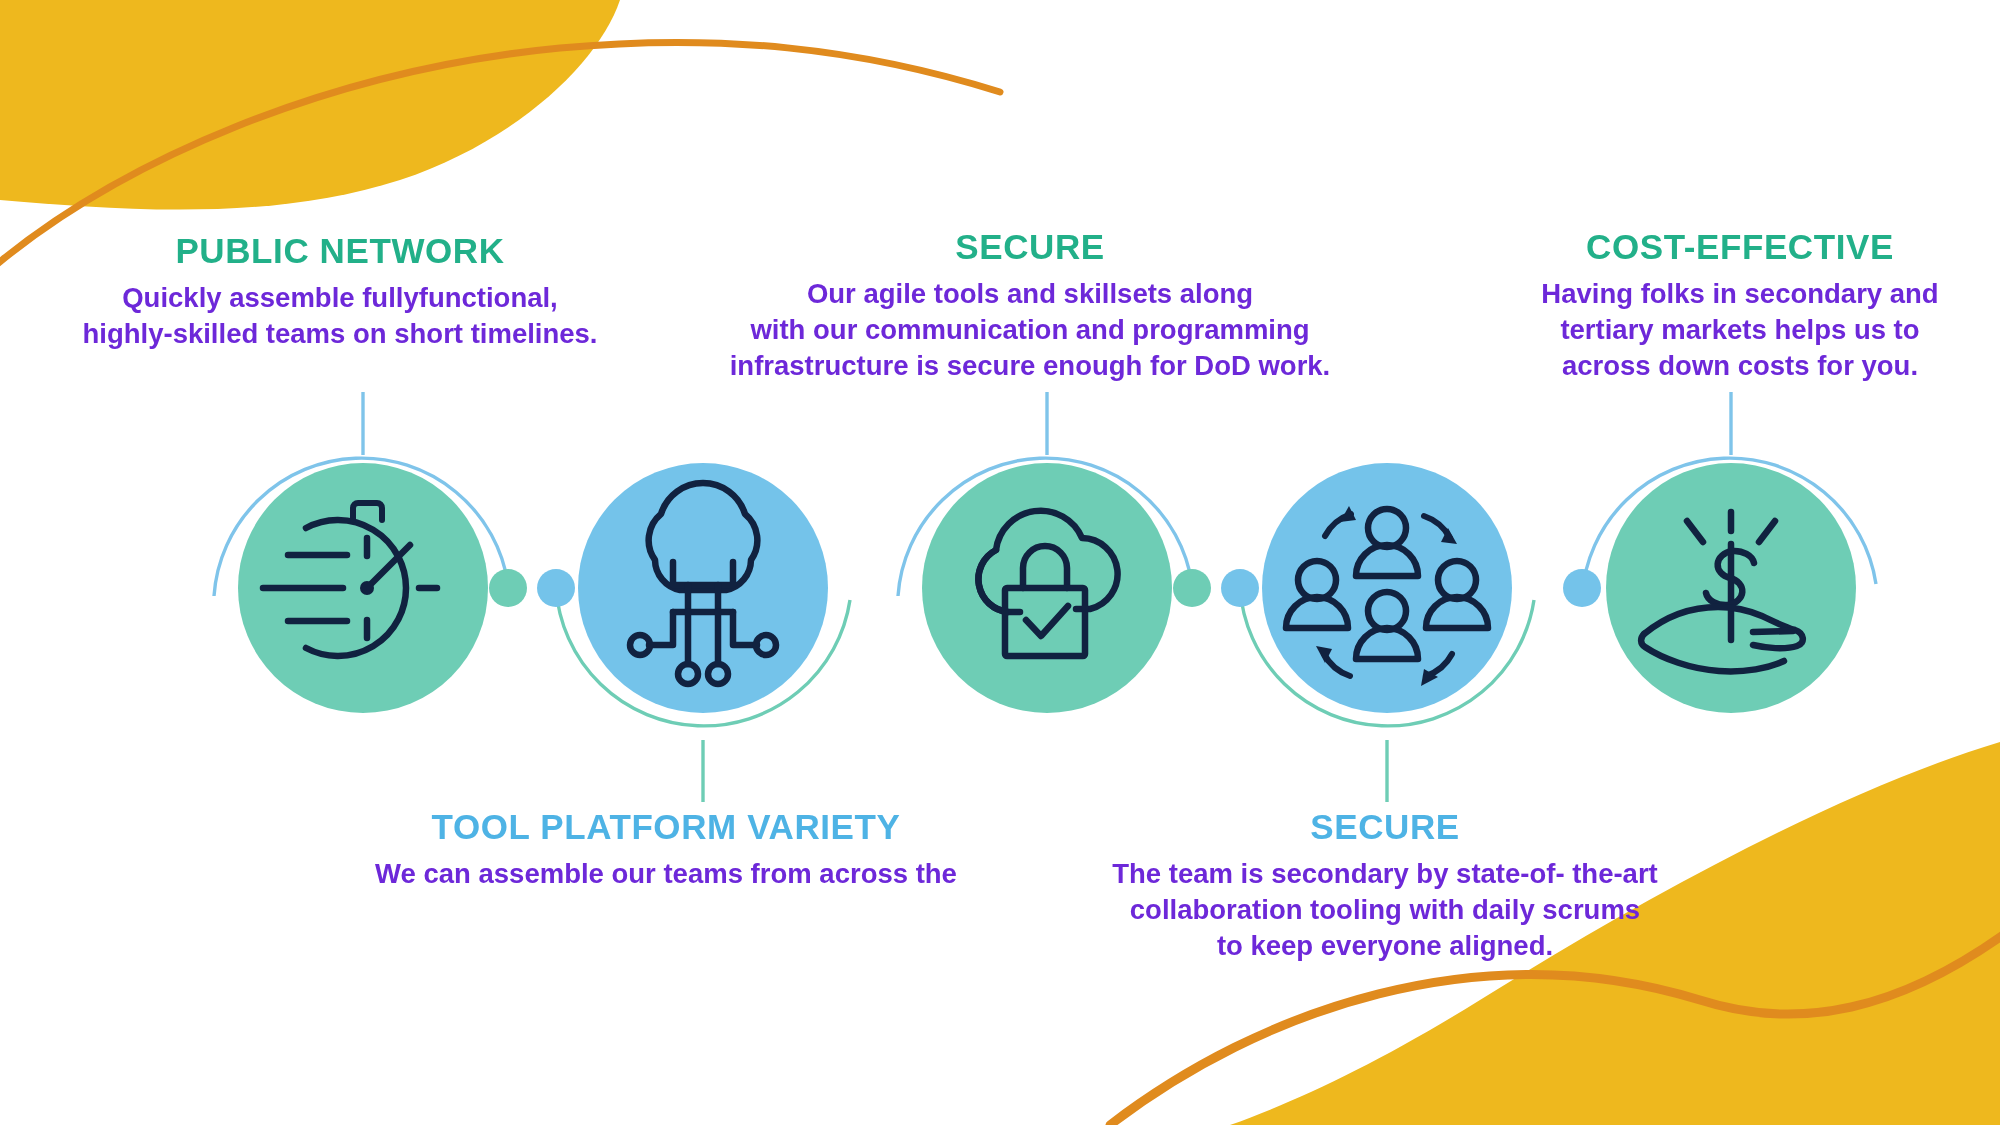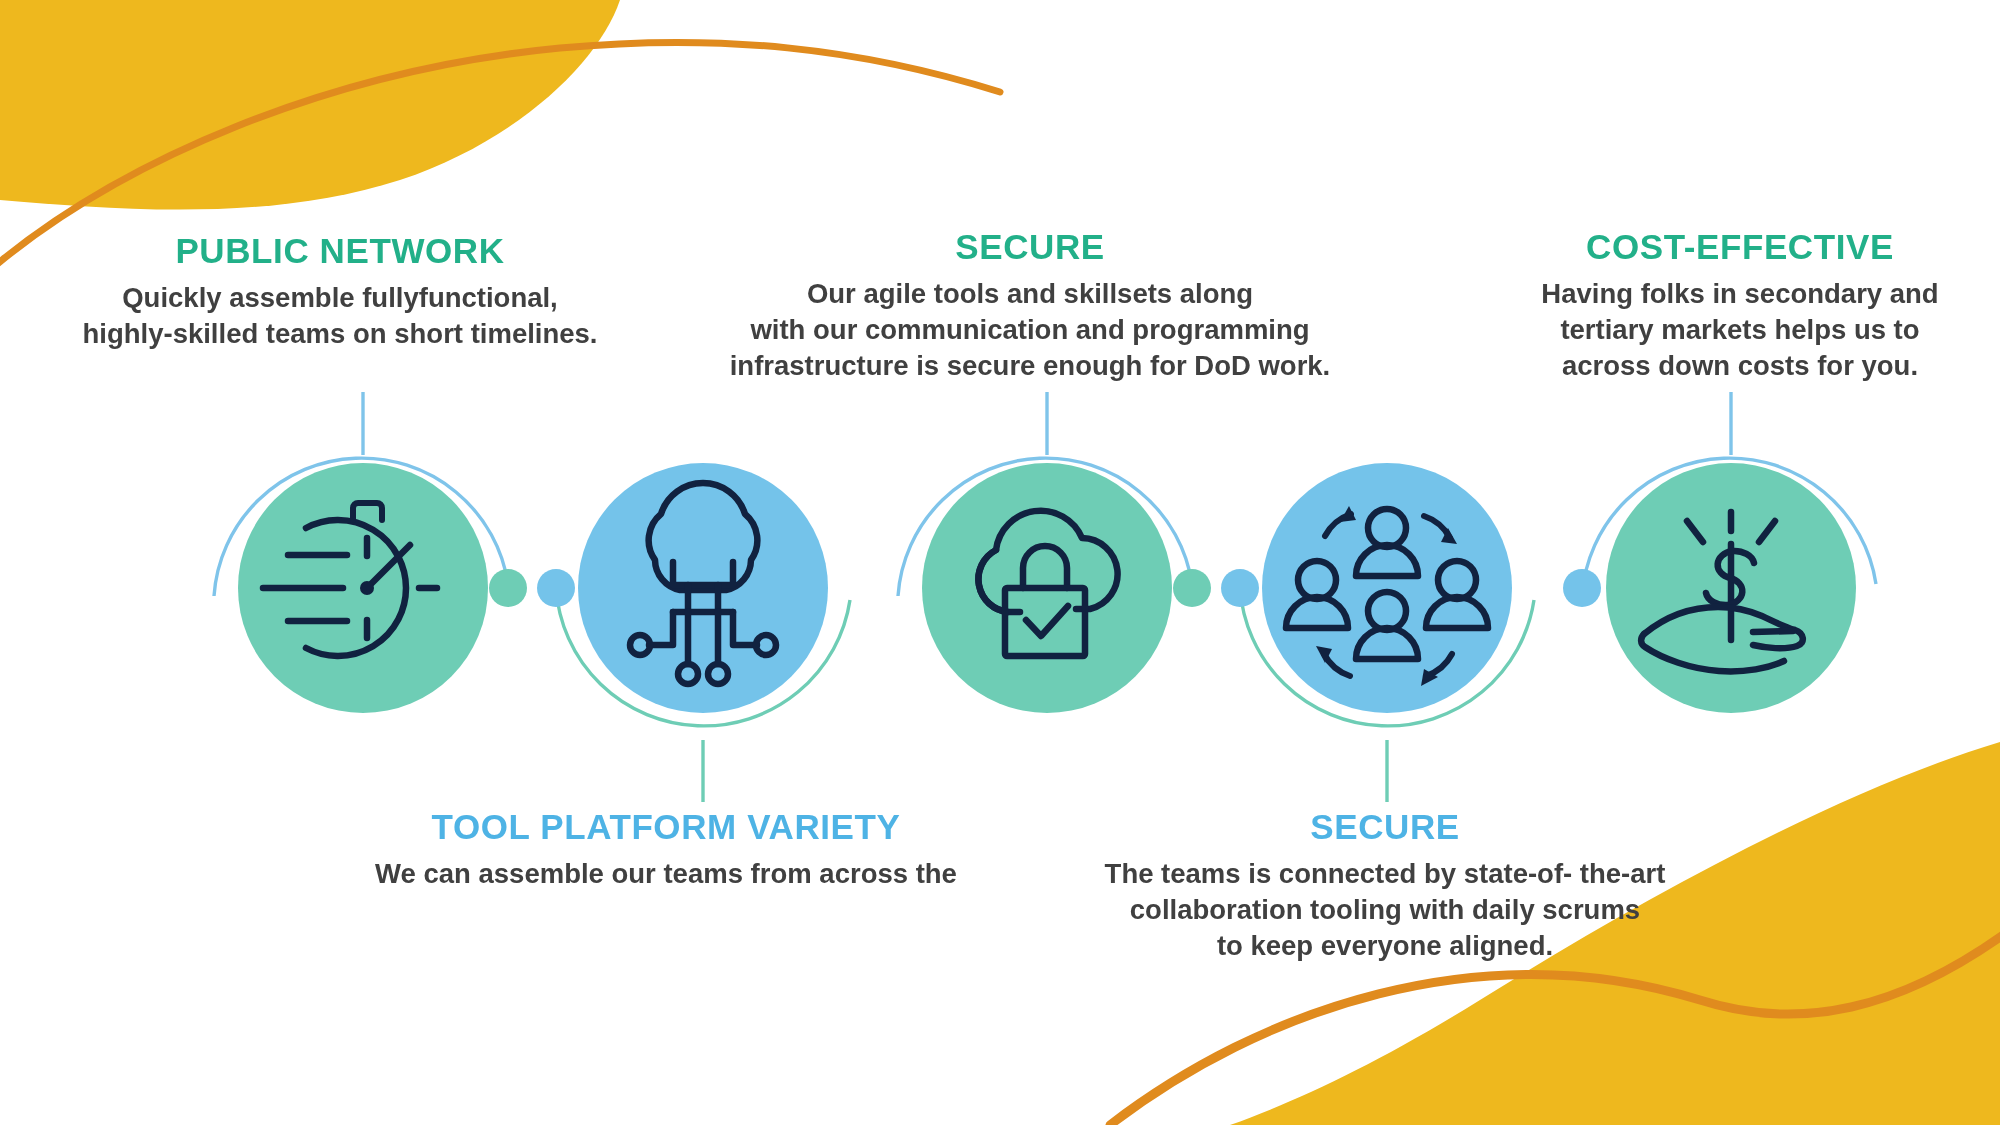--- a/index.html
+++ b/index.html
@@ -20,21 +20,21 @@
     font-size:35px;
     font-weight:bold;
     letter-spacing:0.6px;
     line-height:1.1;
     margin:0 0 9px 0;
     white-space:nowrap;
   }
   .block .body{
     font-size:27.5px;
     font-weight:bold;
-    color:#404040;
+    color:#6d28d9;
     line-height:1.32;
     margin:0;
   }
   .h-green{color:#22b089;}
   .h-blue{color:#4eb3e5;}
 
   
   #block-public-network{left:30px;  top:232px; width:530px;margin-left:45px;}
   #block-secure-top{    left:700px; top:228px; width:660px;}
   #block-cost-effective{left:1455px;top:228px; width:570px;}
@@ -241,19 +241,19 @@
   <div class="block" id="block-tool-platform">
     <p class="heading h-blue">TOOL PLATFORM VARIETY</p>
     <p class="body">
       <span>We can assemble our teams from across the</span><br>
     </p>
   </div>
 
   <div class="block" id="block-secure-bottom">
     <p class="heading h-blue">SECURE</p>
     <p class="body">
-      <span>The teams is connected by state-of- the-art</span><br>
+      <span>The team is secondary by state-of- the-art</span><br>
       <span>collaboration tooling with daily scrums</span><br>
       <span>to keep everyone aligned.</span>
     </p>
   </div>
 
 </div>
 
 </body></html>

